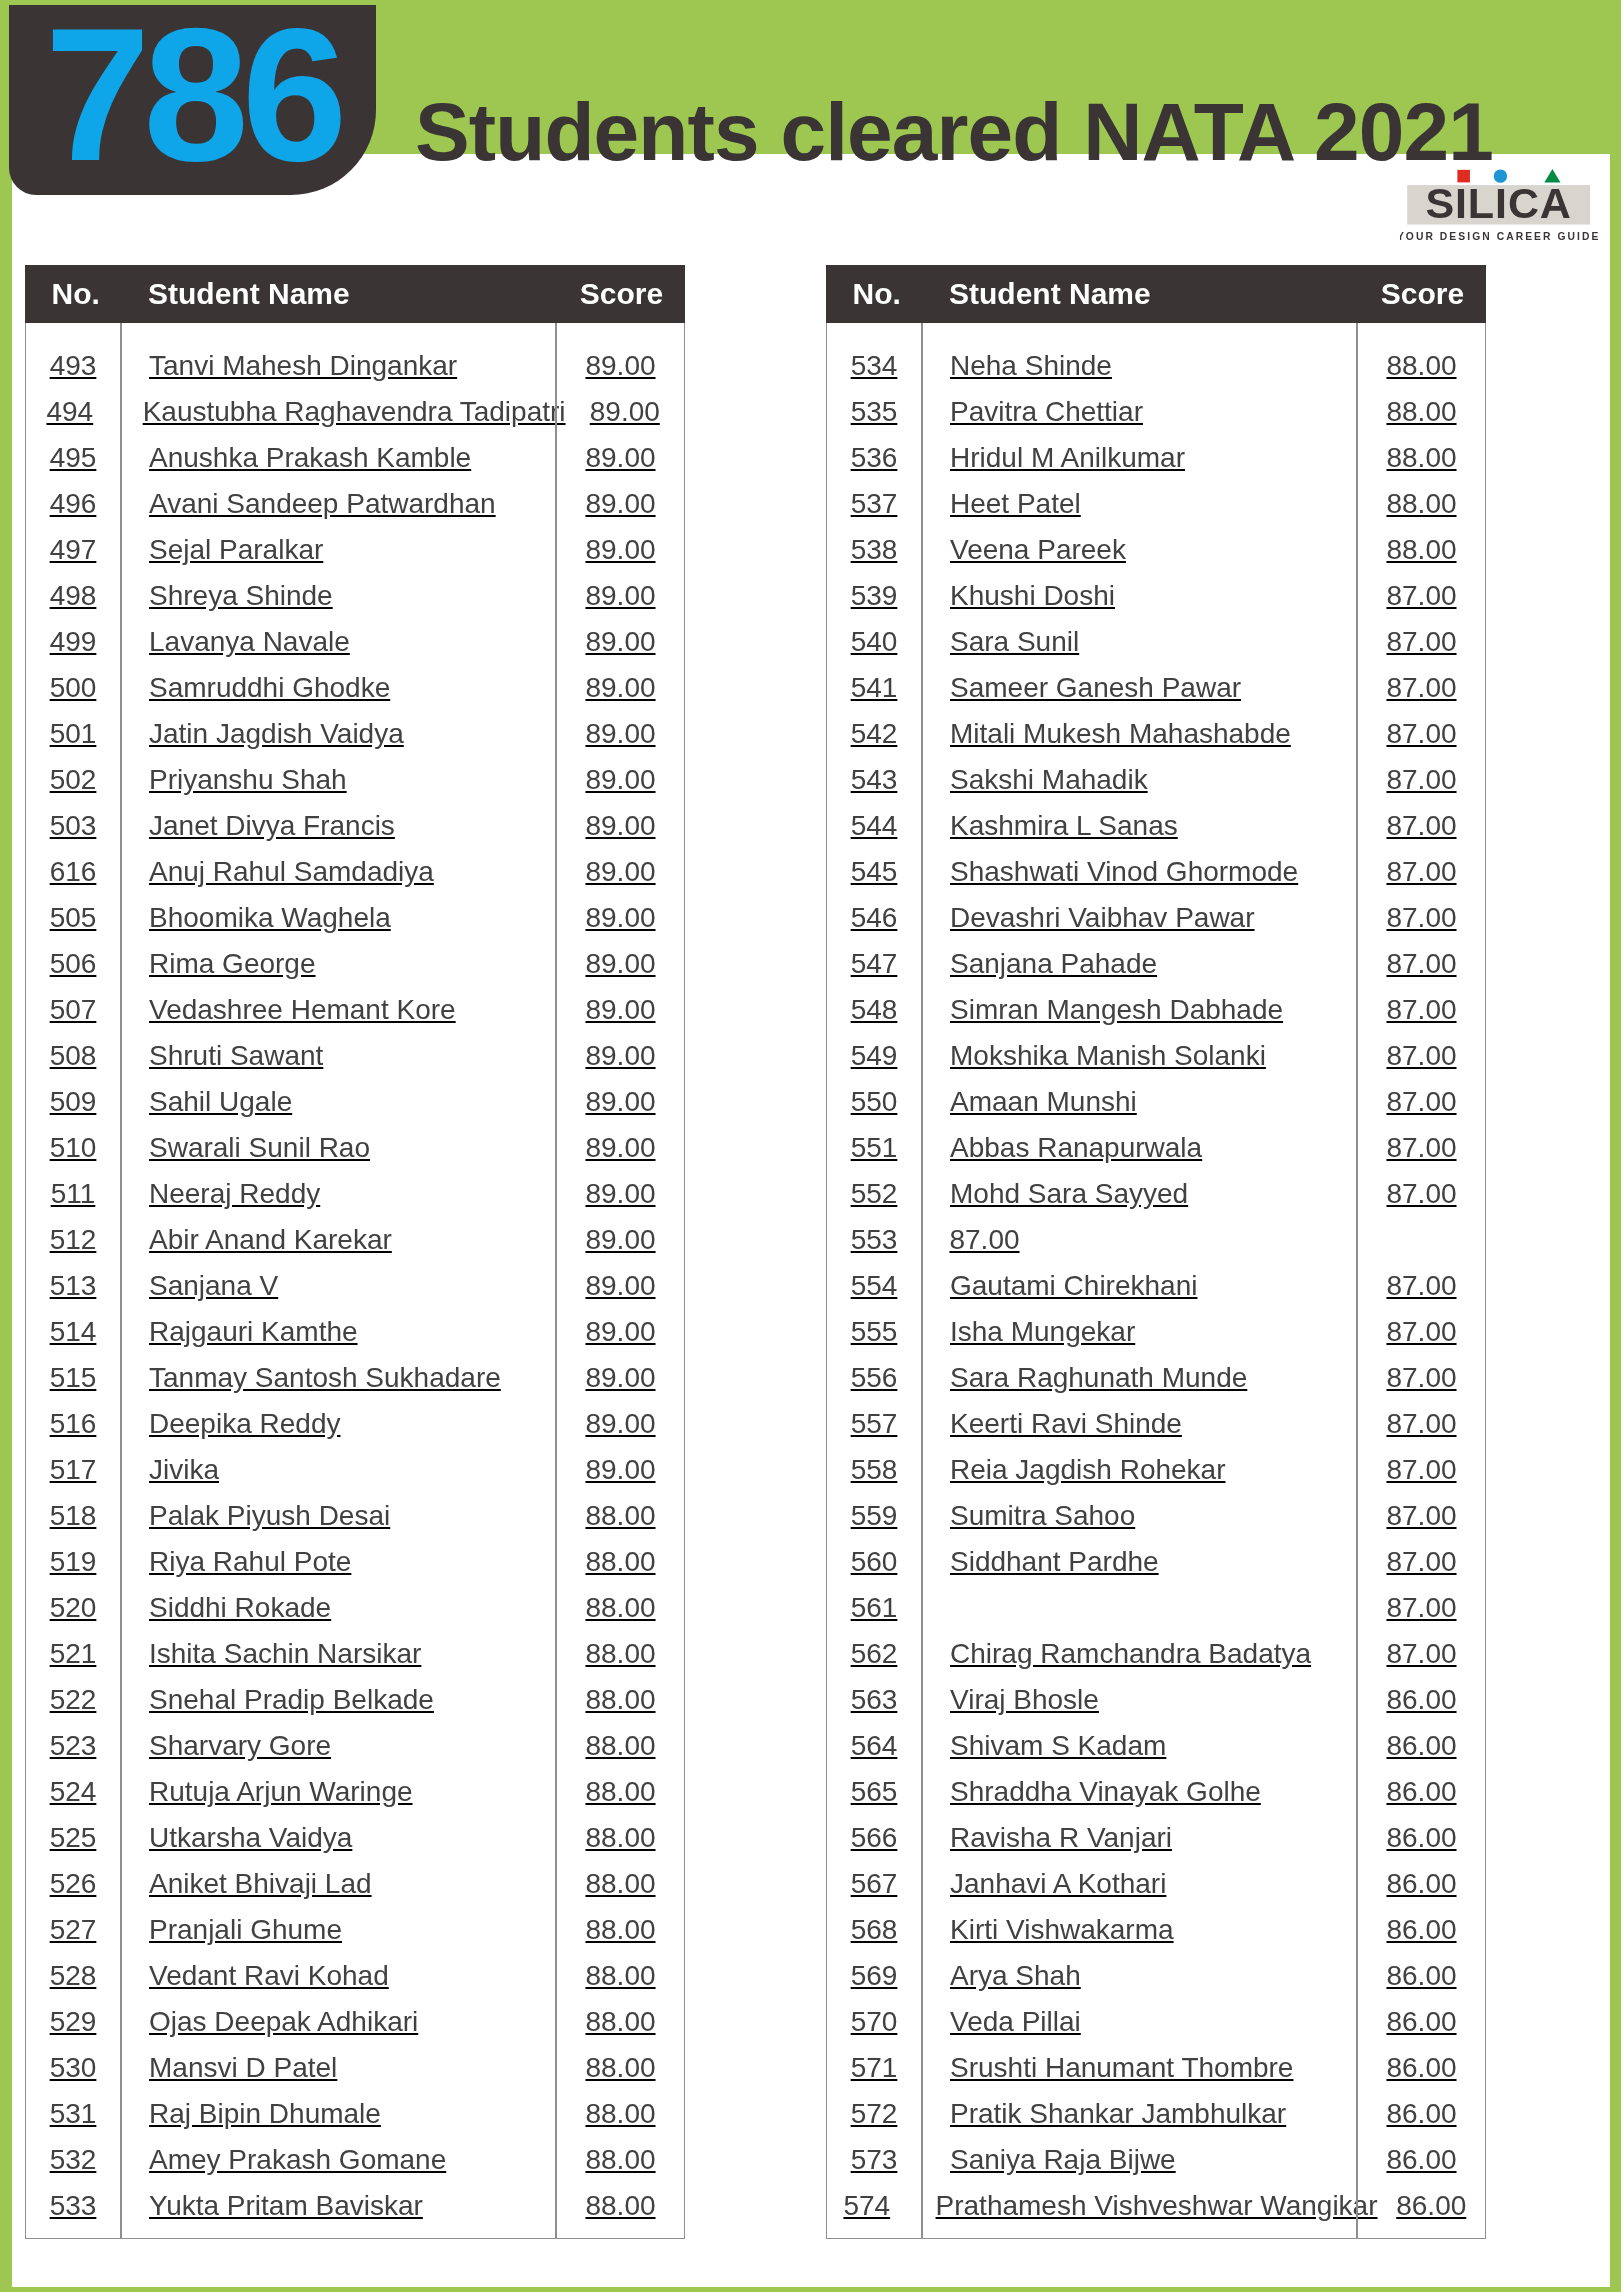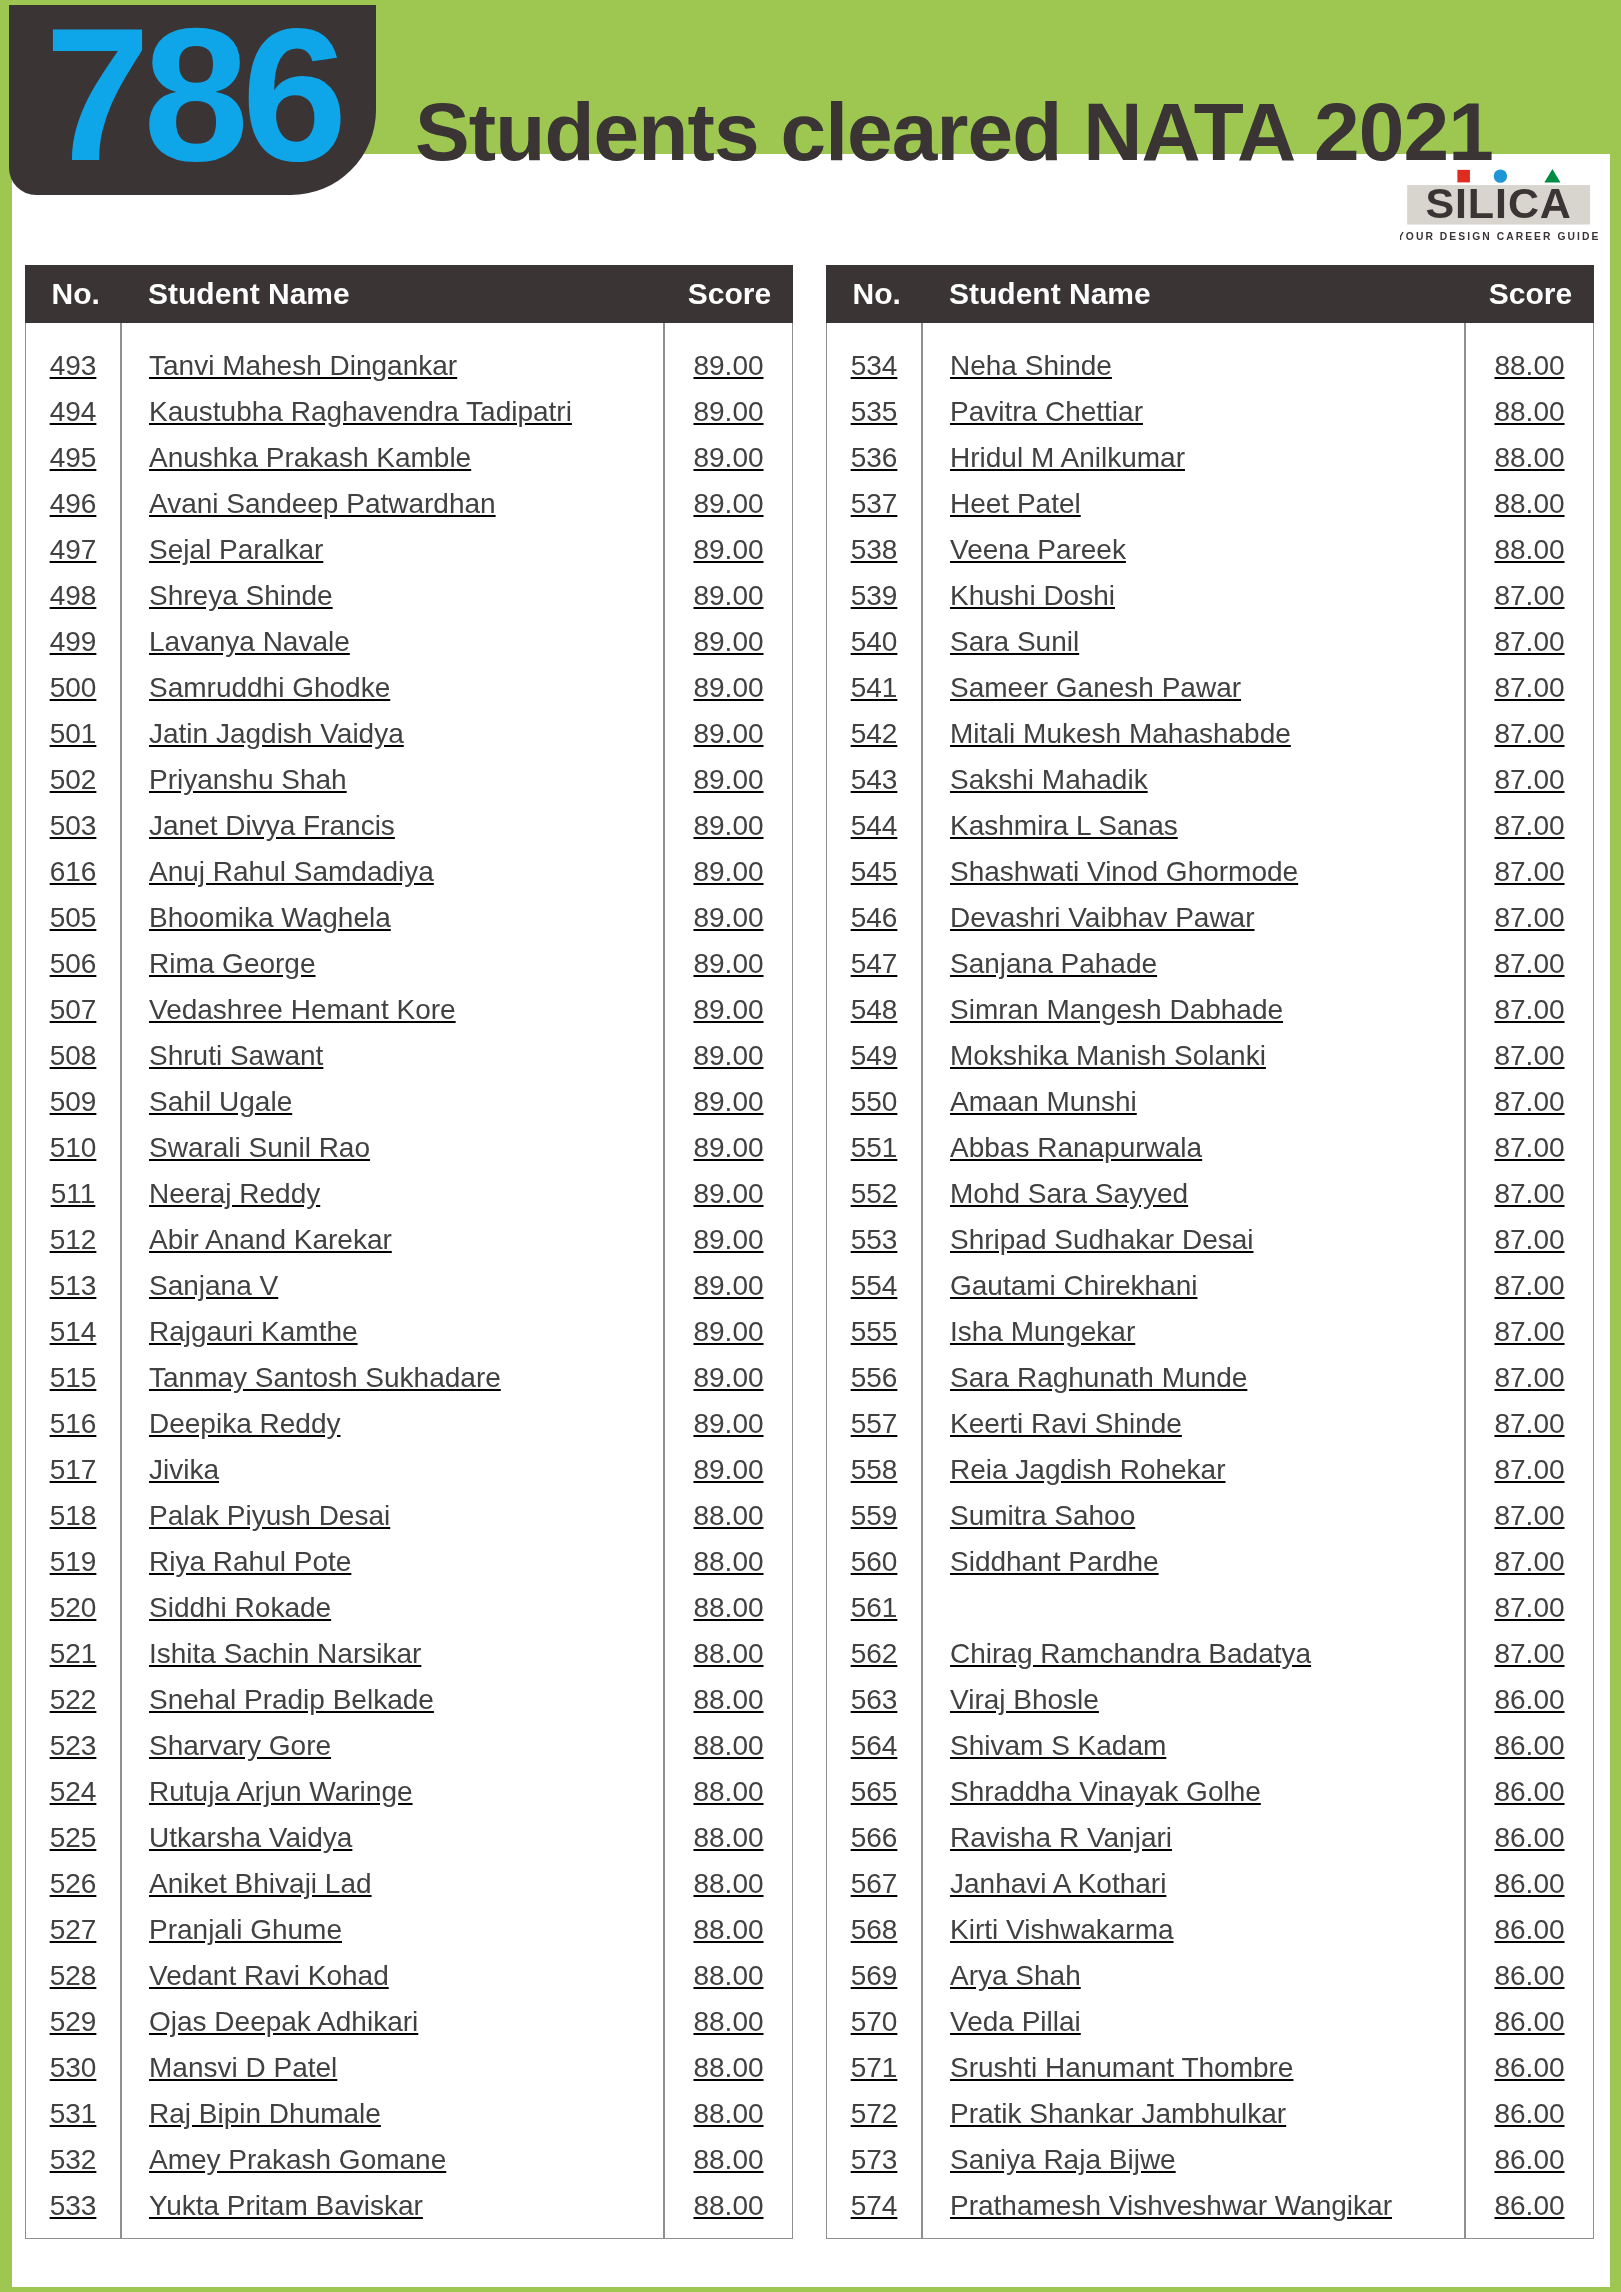--- a/index.html
+++ b/index.html
@@ -34,21 +34,21 @@
   .page-title{
     position:absolute;left:405px;top:30px;z-index:2;
     font-size:82px;font-weight:bold;color:var(--dark);
     white-space:nowrap;letter-spacing:-0.9px;margin-left:10px;
   }
   .logo{
     position:absolute;left:1400px;top:167px;width:208px;height:81px;z-index:2;
   }
   
   .table{
-    position:absolute;top:265px;width:768px;z-index:2;
+    position:absolute;top:265px;width:660px;z-index:2;
   }
   .table-left{left:25px;}
   .table-right{left:826px;}
   .thead{
     height:58px;background:var(--dark);color:#fff;
     display:flex;align-items:center;
     font-size:30px;font-weight:bold;
   }
   .th-no{width:96px;text-align:center;padding-left:5.4px;}
   .th-name{flex:1;padding-left:27px;}
@@ -405,21 +405,20 @@
         <div class="cell cell-name">Abbas Ranapurwala</div>
         <div class="cell cell-score">87.00</div>
       </div>
       <div class="row">
         <div class="cell cell-no">552</div>
         <div class="cell cell-name">Mohd Sara Sayyed</div>
         <div class="cell cell-score">87.00</div>
       </div>
       <div class="row">
         <div class="cell cell-no">553</div>
-        <div class="cell cell-name">Shripad Sudhakar Desai</div>
         <div class="cell cell-score">87.00</div>
       </div>
       <div class="row">
         <div class="cell cell-no">554</div>
         <div class="cell cell-name">Gautami Chirekhani</div>
         <div class="cell cell-score">87.00</div>
       </div>
       <div class="row">
         <div class="cell cell-no">555</div>
         <div class="cell cell-name">Isha Mungekar</div>

